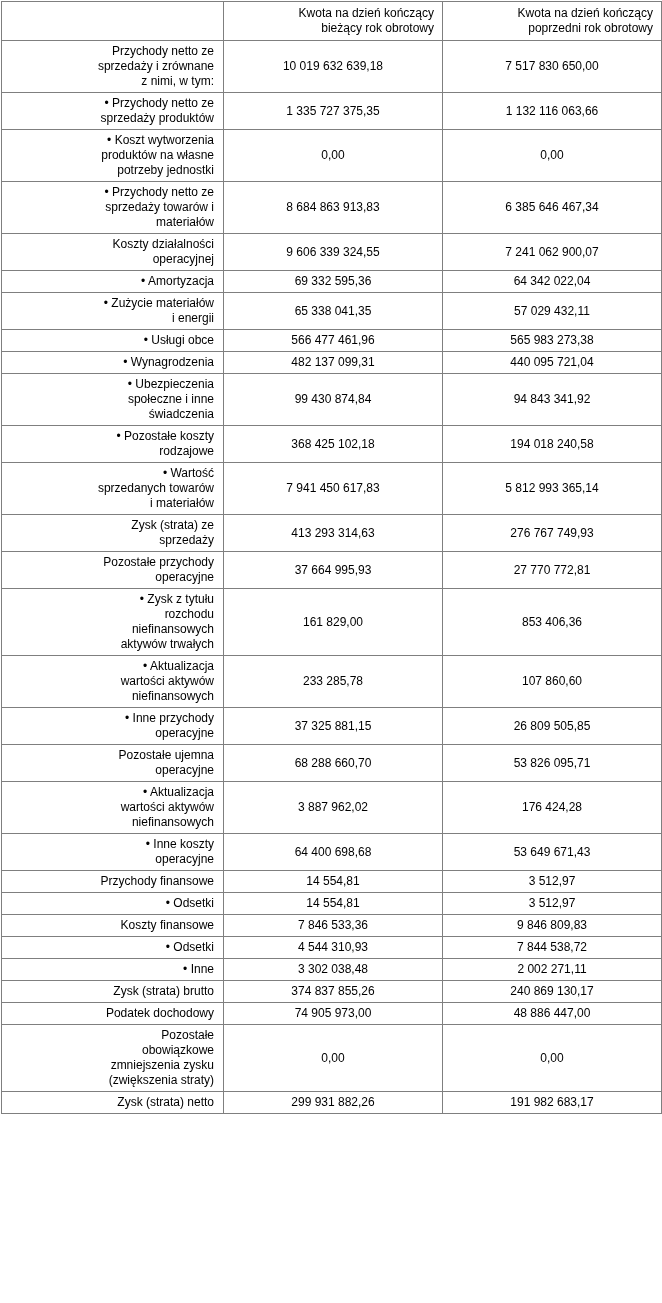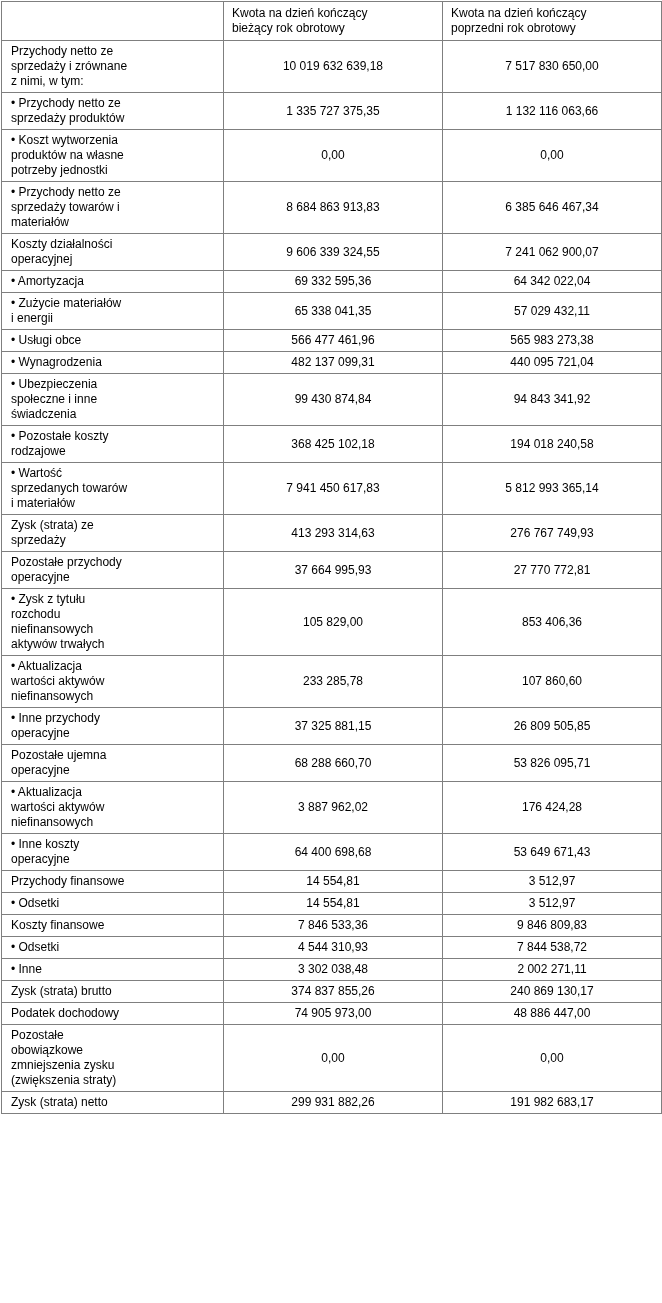--- a/index.html
+++ b/index.html
@@ -27,26 +27,26 @@
   table.fin td {
     border: 1px solid var(--border);
     font-size: 12px;
     line-height: 15px;
     color: var(--text);
     vertical-align: middle;
     overflow: hidden;
   }
   table.fin th {
     font-weight: normal;
-    text-align: left;
+    text-align: right;
     padding: 4px 8px;
     white-space: pre-line;
   }
   td.cell-label {
-    text-align: left;
+    text-align: right;
     padding: 3px 9px;
     white-space: pre-line;
   }
   td.cell-value {
     text-align: center;
     padding: 3px 6px;
     white-space: nowrap;
   }
   col.c-label { width: 222px; }
   col.c-cur   { width: 219px; }
@@ -155,21 +155,21 @@
     <td class="cell-label">Pozostałe przychody
 operacyjne</td>
     <td class="cell-value">37 664 995,93</td>
     <td class="cell-value">27 770 772,81</td>
   </tr>
       <tr>
     <td class="cell-label">• Zysk z tytułu
 rozchodu
 niefinansowych
 aktywów trwałych</td>
-    <td class="cell-value">105 829,00</td>
+    <td class="cell-value">161 829,00</td>
     <td class="cell-value">853 406,36</td>
   </tr>
       <tr>
     <td class="cell-label">• Aktualizacja
 wartości aktywów
 niefinansowych</td>
     <td class="cell-value">233 285,78</td>
     <td class="cell-value">107 860,60</td>
   </tr>
       <tr>

